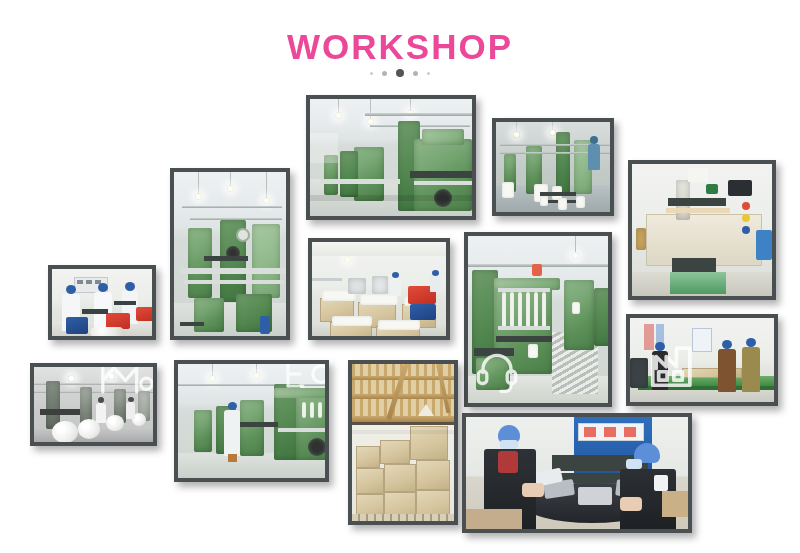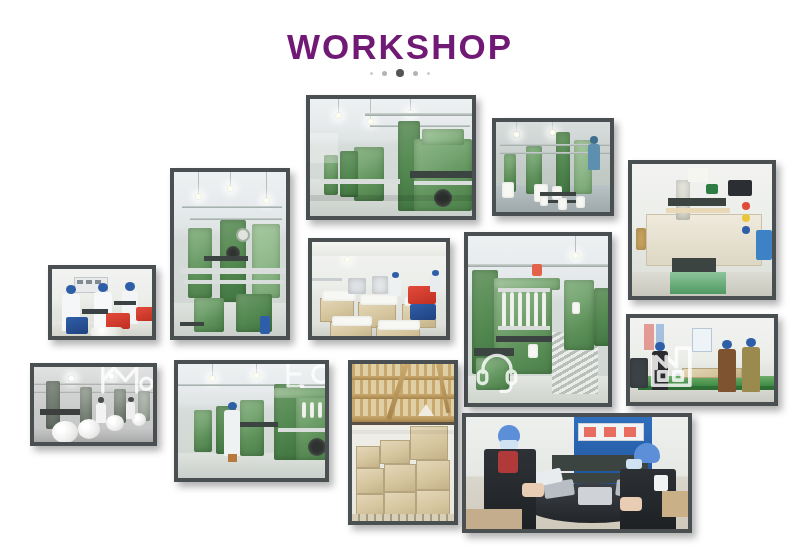--- a/index.html
+++ b/index.html
@@ -12,21 +12,21 @@
   }
   #stage{position:relative;width:800px;height:553px;}
 
   
   .page-title{
     position:absolute;left:0;top:26px;width:800px;
     text-align:center;
     font-size:35px;
     font-weight:bold;
     letter-spacing:2px;
-    color:#701a75;
+    color:#ec4899;
     line-height:42px;
     white-space:nowrap;
   }
   .dots{
     position:absolute;left:0;top:66px;width:800px;
     display:flex;justify-content:center;align-items:center;gap:9px;
     height:14px;
   }
   .dot{border-radius:50%;background:#8a8a8a;}
   .dot.s1{width:3px;height:3px;opacity:.45;}

